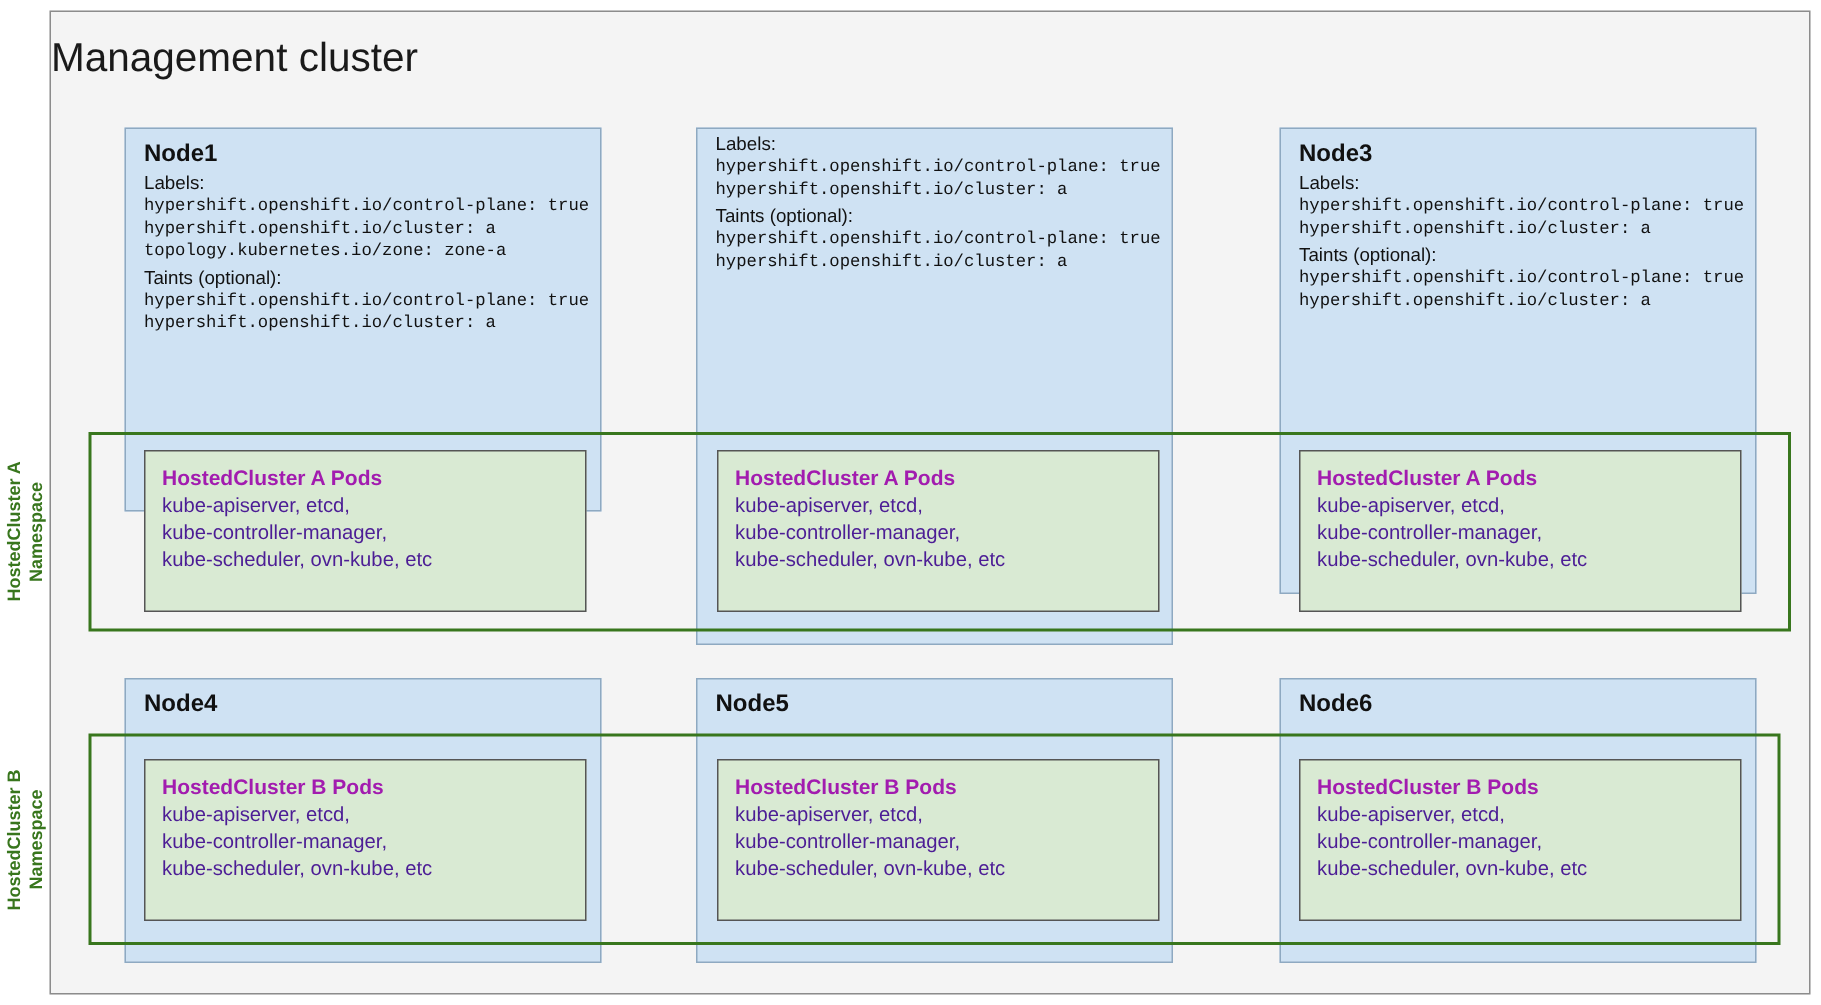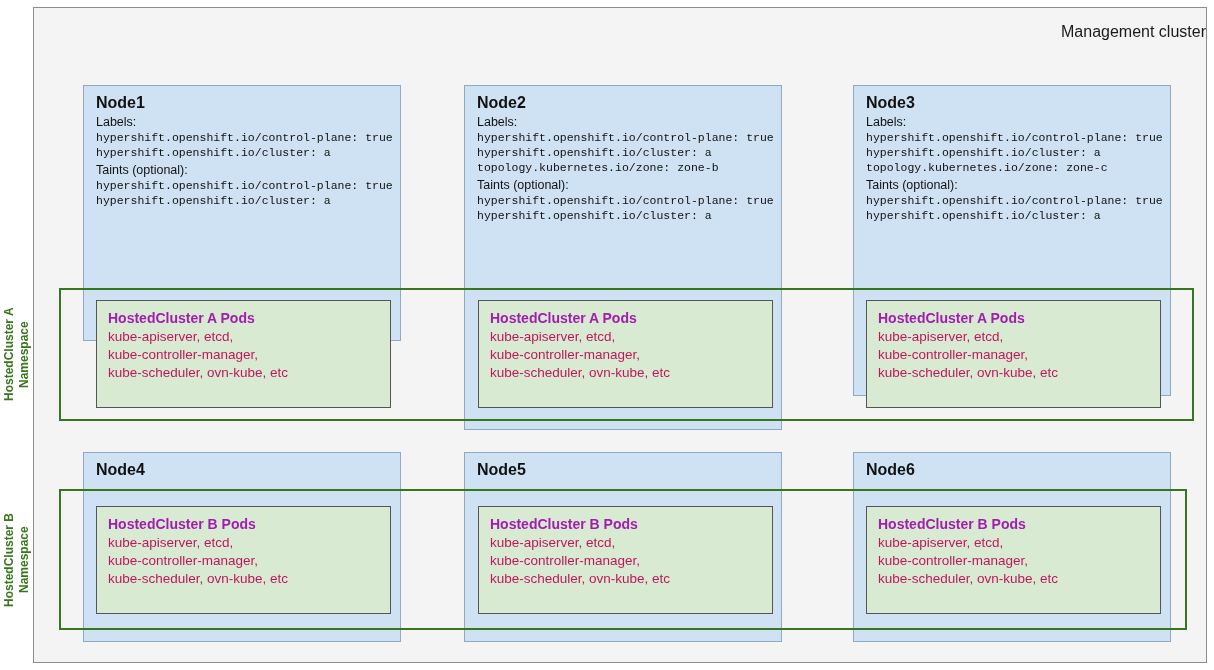--- a/index.html
+++ b/index.html
@@ -21,22 +21,22 @@
     position: absolute;
     left: 33px; top: 7px;
     width: 1174px; height: 656px;
     background: #f4f4f4;
     border: 1px solid #8c8c8c;
   }
   .mgmt-title {
     position: absolute;
     left: 0; top: 15px;
     width: 100%;
-    text-align: right;
-    font-size: 16px;
+    text-align: left;
+    font-size: 27px;
     color: #1a1a1a;
   }
 
   
   .node {
     position: absolute;
     background: #cfe2f3;
     border: 1px solid #8ea9c1;
   }
   .node-title {
@@ -66,21 +66,21 @@
     border: 1px solid #555555;
   }
   .pods-title {
     font-size: 14px;
     font-weight: bold;
     color: #a21caf;
     margin: 9px 0 2px 11px;
   }
   .pods-line {
     font-size: 13.5px;
-    color: #be185d;
+    color: #4c1d95;
     margin: 0 0 0 11px;
     line-height: 18px;
     white-space: nowrap;
   }
 
   
   .ns-rect {
     position: absolute;
     border: 2px solid #38761d;
     background: transparent;
@@ -107,42 +107,40 @@
 
   <div class="mgmt-box">
     <div class="mgmt-title">Management cluster</div>
   </div>
 
   <div class="node" style="left:83px; top:85px; width:318px; height:256px;">
     <div class="node-title">Node1</div>
     <div class="node-sub">Labels:</div>
     <div class="node-line">hypershift.openshift.io/control-plane: true</div>
     <div class="node-line">hypershift.openshift.io/cluster: a</div>
+    <div class="node-line">topology.kubernetes.io/zone: zone-a</div>
     <div class="node-sub">Taints (optional):</div>
     <div class="node-line">hypershift.openshift.io/control-plane: true</div>
     <div class="node-line">hypershift.openshift.io/cluster: a</div>
   </div>
 
   <div class="node" style="left:464px; top:85px; width:318px; height:345px;">
-    <div class="node-title">Node2</div>
     <div class="node-sub">Labels:</div>
     <div class="node-line">hypershift.openshift.io/control-plane: true</div>
     <div class="node-line">hypershift.openshift.io/cluster: a</div>
-    <div class="node-line">topology.kubernetes.io/zone: zone-b</div>
     <div class="node-sub">Taints (optional):</div>
     <div class="node-line">hypershift.openshift.io/control-plane: true</div>
     <div class="node-line">hypershift.openshift.io/cluster: a</div>
   </div>
 
   <div class="node" style="left:853px; top:85px; width:318px; height:311px;">
     <div class="node-title">Node3</div>
     <div class="node-sub">Labels:</div>
     <div class="node-line">hypershift.openshift.io/control-plane: true</div>
     <div class="node-line">hypershift.openshift.io/cluster: a</div>
-    <div class="node-line">topology.kubernetes.io/zone: zone-c</div>
     <div class="node-sub">Taints (optional):</div>
     <div class="node-line">hypershift.openshift.io/control-plane: true</div>
     <div class="node-line">hypershift.openshift.io/cluster: a</div>
   </div>
 
   <div class="node" style="left:83px; top:452px; width:318px; height:190px;">
     <div class="node-title">Node4</div>
   </div>
 
   <div class="node" style="left:464px; top:452px; width:318px; height:190px;">

